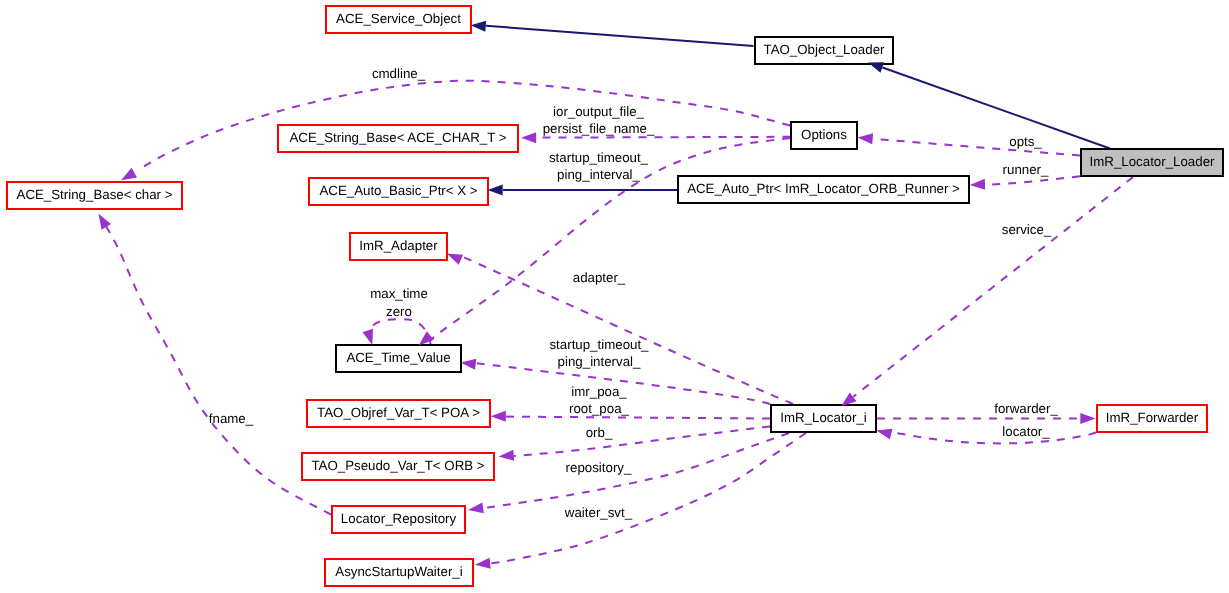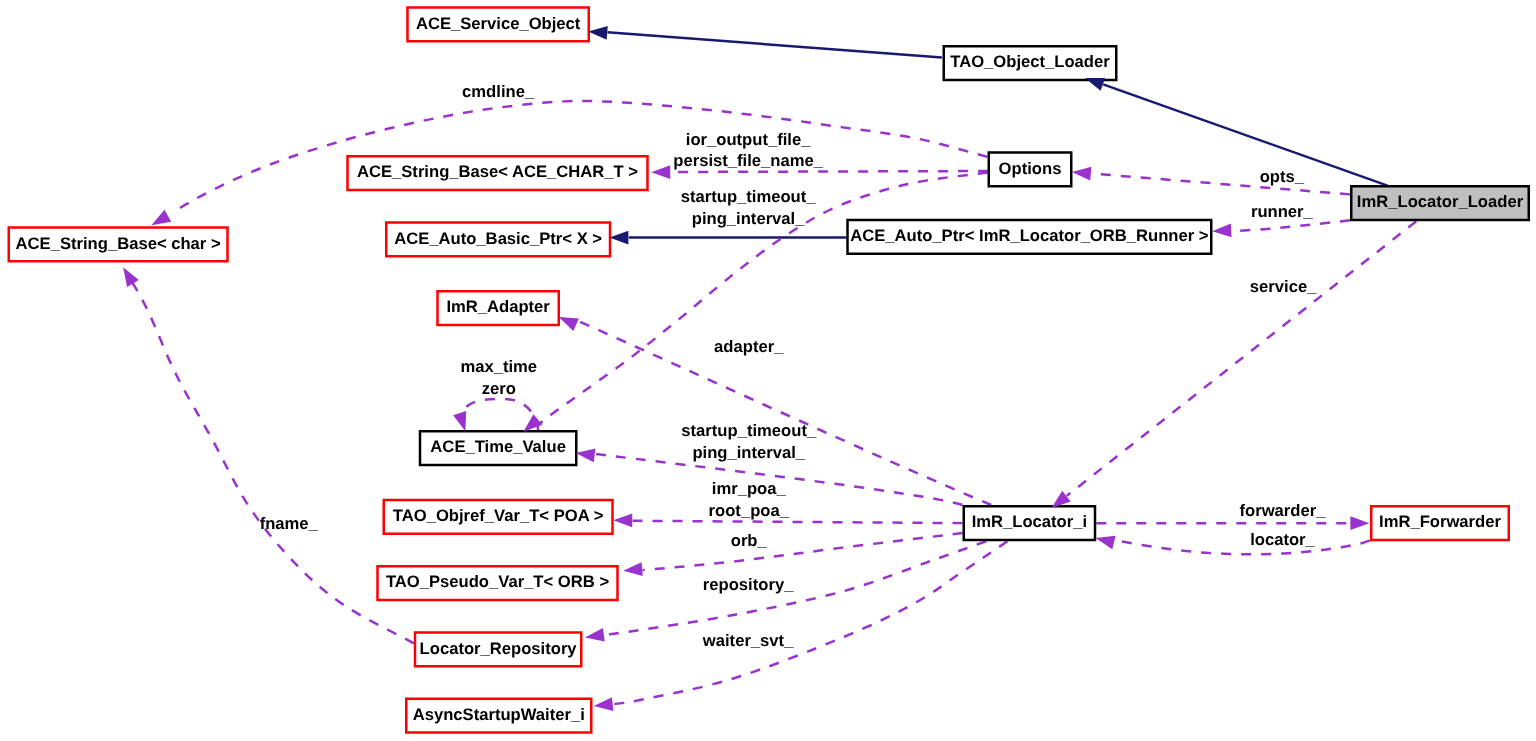--- a/index.html
+++ b/index.html
@@ -1,18 +1,18 @@
 <!DOCTYPE html>
 <html><head>
 <meta charset="utf-8">
 <title>ImR_Locator_Loader Collaboration Diagram</title>
 <style>
   html,body{margin:0;padding:0;background:#ffffff;}
   body{font-family:"Liberation Sans",sans-serif;-webkit-font-smoothing:antialiased;text-rendering:geometricPrecision;}
-  #diagram{position:relative;width:1229px;height:593px;background:#ffffff;overflow:hidden;font-weight:bold;}
+  #diagram{position:relative;width:1229px;height:593px;background:#ffffff;overflow:hidden;}
   svg{display:block;}
   .node-label{font-family:"Liberation Sans",sans-serif;font-size:13.3px;fill:#000000;text-anchor:middle;dominant-baseline:alphabetic;}
   .edge-label{font-family:"Liberation Sans",sans-serif;font-size:13.3px;fill:#000000;text-anchor:middle;}
   .nbox-red{fill:#ffffff;stroke:#ff0000;stroke-width:2;}
   .nbox-black{fill:#ffffff;stroke:#000000;stroke-width:2;}
   .nbox-cur{fill:#bfbfbf;stroke:#000000;stroke-width:2;}
   .e-inherit{fill:none;stroke:#191970;stroke-width:2;}
   .e-usage{fill:none;stroke:#9a32cd;stroke-width:2;stroke-dasharray:8,8;}
   .ah-inherit{fill:#191970;stroke:none;}
   .ah-usage{fill:#9a32cd;stroke:none;}

